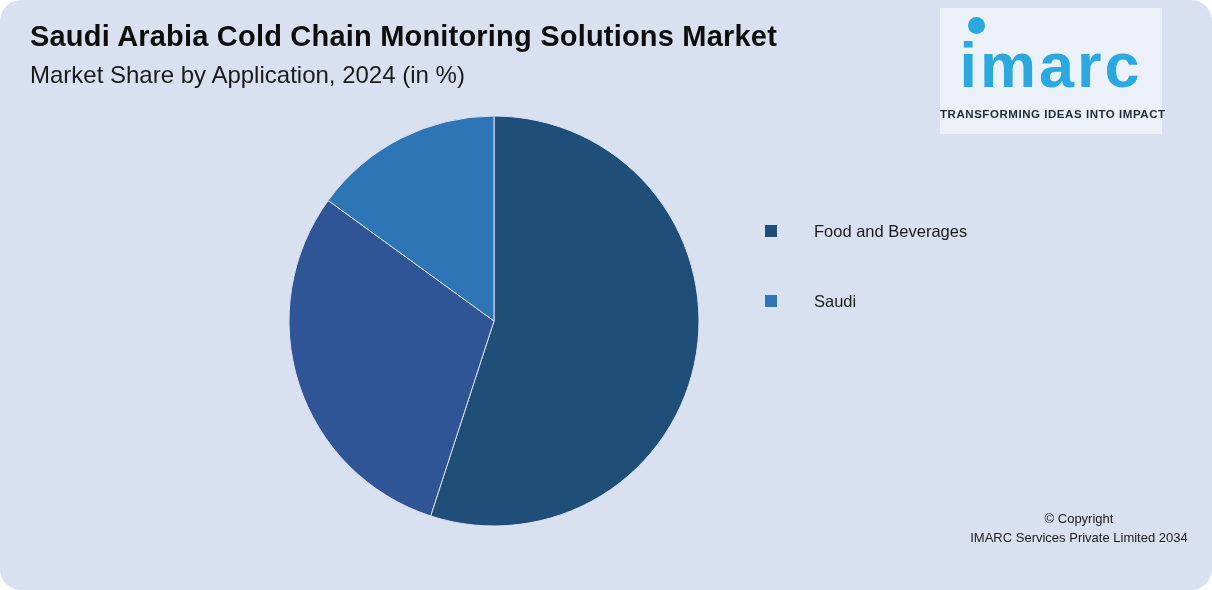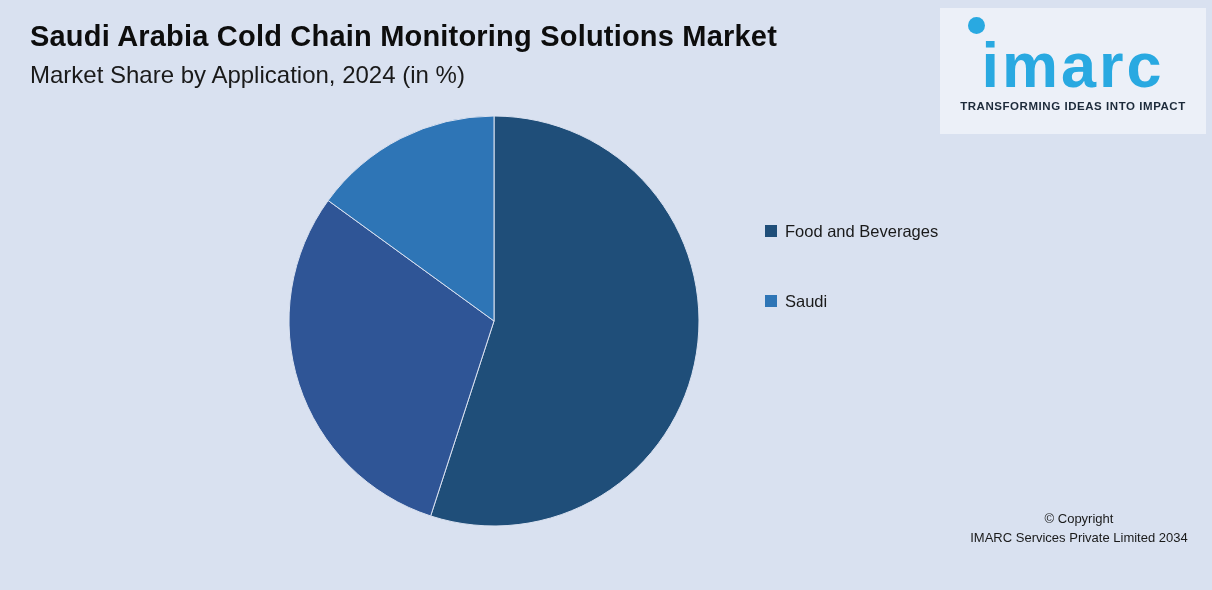--- a/index.html
+++ b/index.html
@@ -30,21 +30,21 @@
     top: 61px;
     font-size: 24px;
     font-weight: 400;
     color: #1A1A1A;
     white-space: nowrap;
   }
   .logo {
     position: absolute;
     left: 940px;
     top: 8px;
-    width: 266px;
+    width: 222px;
     height: 126px;
     background: rgba(255,255,255,0.5);
     text-align: center;
   }
   .logo-dot {
     position: absolute;
     left: 28px;
     top: 9px;
     width: 17px;
     height: 17px;
@@ -58,21 +58,21 @@
     font-size: 63px;
     line-height: 63px;
     font-weight: 700;
     letter-spacing: 3px;
     text-align: center;
   }
   .logo-tagline {
     position: absolute;
     left: 0;
     right: 0;
-    top: 92px;
+    top: 100px;
     font-size: 11.5px;
     font-weight: 700;
     letter-spacing: 0.55px;
     text-align: center;
     white-space: nowrap;
   }
   .pie-wrap {
     position: absolute;
     left: 284px;
     top: 111px;
@@ -93,36 +93,37 @@
   .legend-marker {
     width: 12px;
     height: 12px;
     margin-right: 8px;
     flex: 0 0 auto;
   }
   .legend-label {
     font-size: 16.5px;
     color: #1A1A1A;
     white-space: nowrap;
+    margin-left: 29px;
   }
   .copyright {
     position: absolute;
     left: 966px;
     top: 509px;
     width: 226px;
     text-align: center;
     font-size: 13px;
     line-height: 19px;
     color: #1A1A1A;
   }
 </style>
 </head>
 <body>
 
-<div class="canvas" style="background: rgb(217, 225, 240);">
+<div class="canvas" style="background: rgb(217, 225, 240); border-radius: 21px;">
 
   <div class="page-title">Saudi Arabia Cold Chain Monitoring Solutions Market</div>
 
   <div class="page-subtitle">Market Share by Application, 2024 (in %)</div>
 
   <div class="logo">
     <div class="logo-dot" style="background: rgb(41, 169, 225);"></div>
     <div class="logo-wordmark" style="color: rgb(41, 169, 225);">imarc</div>
     <div class="logo-tagline" style="color: rgb(28, 42, 58);">TRANSFORMING IDEAS INTO IMPACT</div>
   </div>

